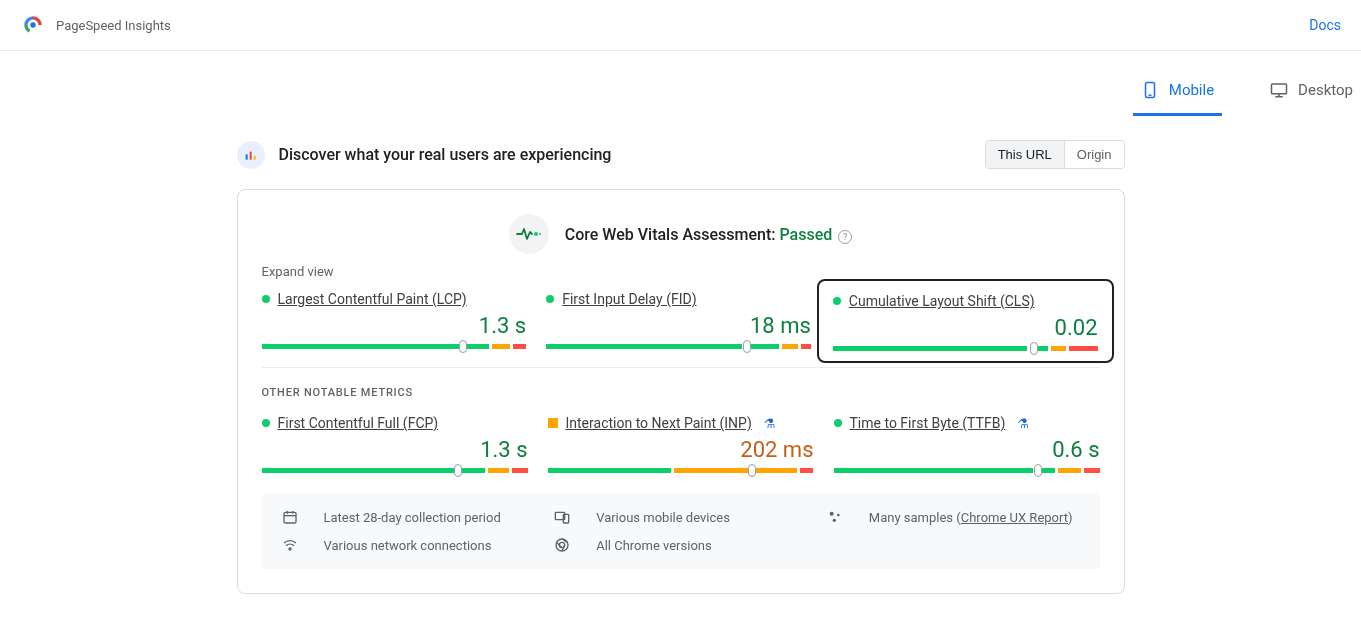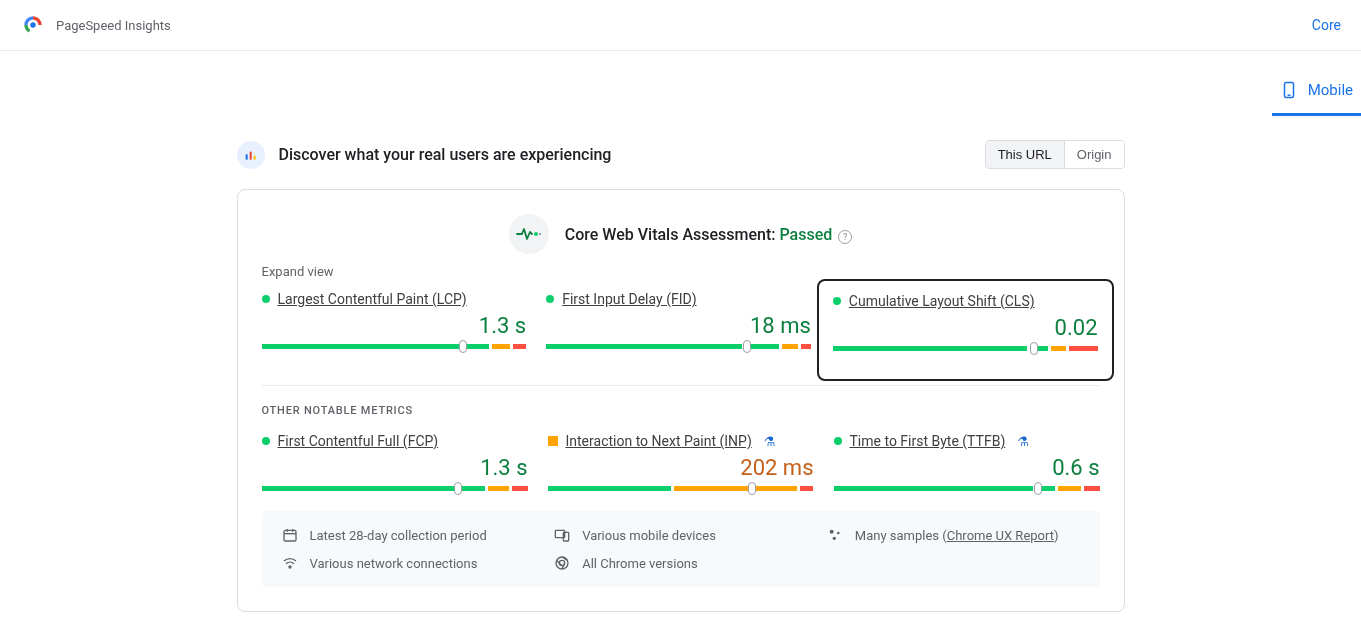--- a/index.html
+++ b/index.html
@@ -24,67 +24,75 @@
 .toggle-btn + .toggle-btn { border-left: 1px solid #dadce0; }
 .card { border: 1px solid #dadce0; border-radius: 8px; padding: 24px; }
 .assessment { display: flex; align-items: center; justify-content: center; gap: 16px; margin-bottom: 10px; }
 .pulse-circle { width: 40px; height: 40px; border-radius: 50%; background: #f1f3f4; display: flex; align-items: center; justify-content: center; }
 .assess-text { font-size: 16px; font-weight: 500; }
 .passed { color: #0d8040; }
 .info-icon { width: 14px; height: 14px; border: 1px solid #9aa0a6; border-radius: 50%; display: inline-flex; align-items: center; justify-content: center; font-size: 9px; color: #9aa0a6; margin-left: 2px; }
 .expand { font-size: 13px; color: #5f6368; margin-bottom: 12px; cursor: pointer; }
 .metrics-row { display: flex; gap: 20px; margin-bottom: 18px; }
 .metric { flex: 1; position: relative; }
-.metric.highlight { border: 2px solid #202124; border-radius: 8px; padding: 12px 14px 28px; margin: -12px -14px -14px; }
+.metric.highlight { border: 2px solid #202124; border-radius: 8px; padding: 12px 14px 10px; margin: -12px -14px -14px; }
 .metric-head { display: flex; align-items: center; gap: 8px; margin-bottom: 6px; }
 .status-dot { width: 8px; height: 8px; border-radius: 50%; flex-shrink: 0; }
 .status-dot.green { background: #0cce6b; }
 .status-square { width: 10px; height: 10px; background: #ffa400; flex-shrink: 0; }
 .metric-name { font-size: 14px; text-decoration: underline; cursor: pointer; color: #404040; }
 .metric-value { text-align: right; font-size: 22px; font-weight: 400; margin-bottom: 6px; }
 .metric-value.green { color: #0d8040; }
 .metric-value.orange { color: #c5601a; }
 .bar { position: relative; height: 5px; display: flex; border-radius: 2px; overflow: visible; }
 .seg { height: 100%; }
 .seg.g { background: #0cce6b; }
 .seg.o { background: #ffa400; }
 .seg.r { background: #ff4e42; }
 .gap { width: 3px; background: #fff; }
 .marker { position: absolute; top: -4px; width: 8px; height: 13px; background: #fff; border: 1px solid #9aa0a6; border-radius: 4px; transform: translateX(-50%); }
 .divider { border: none; border-top: 1px solid #e8eaed; margin: 10px 0 18px; }
 .other-label { font-size: 11px; letter-spacing: 0.8px; color: #5f6368; margin-bottom: 16px; font-weight: 500; }
 .flask { color: #1967d2; font-size: 13px; margin-left: 4px; }
 .footer-grid { background: #f8f9fa; border-radius: 4px; padding: 16px 20px; margin-top: 20px; display: grid; grid-template-columns: 1fr 1fr 1fr; gap: 12px 20px; font-size: 13px; color: #5f6368; }
-.footer-item { display: flex; align-items: center; gap: 12px; }
+.footer-item { display: flex; align-items: center; gap: 26px; }
 .footer-icon { width: 16px; height: 16px; flex-shrink: 0; }
 .ul { text-decoration: underline; }
 </style>
 </head>
 <body>
 
 <div class="header">
   <div class="logo-area">
     <svg class="logo-icon" viewBox="0 0 24 24">
         <path fill="#4285f4" d="M12 4a8 8 0 0 0-8 8h3a5 5 0 0 1 5-5z"></path>
         <path fill="#ea4335" d="M12 4v3a5 5 0 0 1 5 5h3a8 8 0 0 0-8-8z"></path>
         <path fill="#34a853" d="M4 12a8 8 0 0 0 4 6.9l1.5-2.6A5 5 0 0 1 7 12z"></path>
         <circle fill="#1a73e8" cx="12" cy="12" r="2.5"></circle>
       </svg>
     <span class="logo-text">PageSpeed Insights</span>
   </div>
-  <a href="#" class="docs-link">Core</a>
+  <a href="#" class="docs-link">Docs</a>
 </div>
 
 <div class="tabs">
   <div class="tab active">
     <svg class="tab-icon" viewBox="0 0 24 24" fill="none" stroke="#1a73e8" stroke-width="2">
         <rect x="6" y="2" width="12" height="20" rx="2"></rect>
         <line x1="10" y1="19" x2="14" y2="19"></line>
       </svg>
     <span>Mobile</span>
+  </div>
+  <div class="tab">
+    <svg class="tab-icon" viewBox="0 0 24 24" fill="none" stroke="#5f6368" stroke-width="2">
+        <rect x="2" y="4" width="20" height="13" rx="1"></rect>
+        <line x1="7" y1="21" x2="17" y2="21"></line>
+        <line x1="12" y1="17" x2="12" y2="21"></line>
+      </svg>
+    <span>Desktop</span>
   </div>
 </div>
 
 <div class="content">
   <div class="section-head">
     <div class="section-head-left">
       <div class="blue-circle">
         <svg width="16" height="16" viewBox="0 0 24 24">
             <rect x="4" y="11" width="3" height="8" fill="#1a73e8"></rect>
             <rect x="10" y="7" width="3" height="12" fill="#ea4335"></rect>

